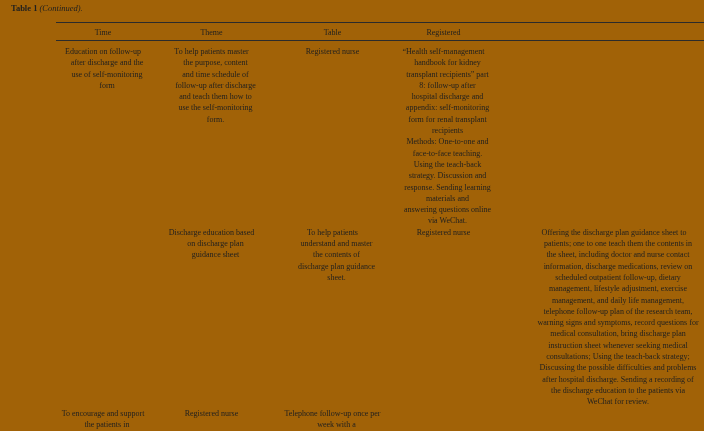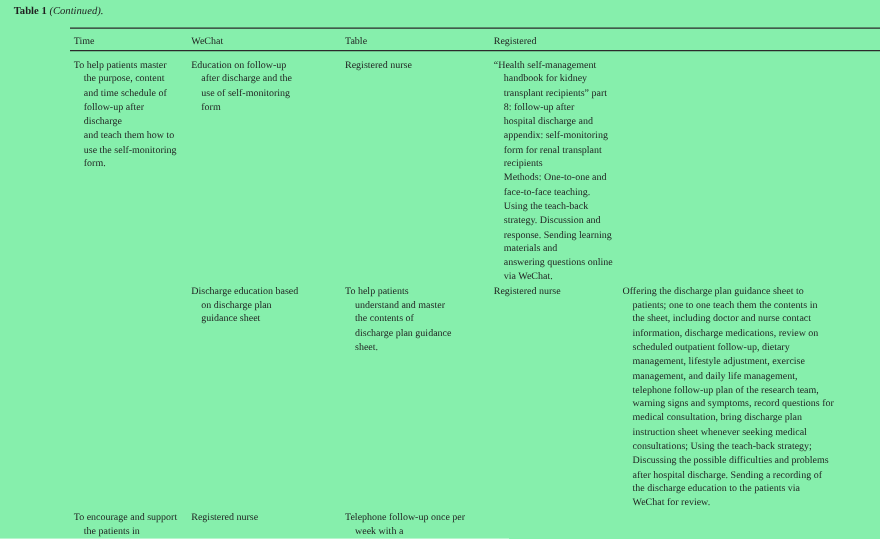--- a/index.html
+++ b/index.html
@@ -1,23 +1,24 @@
 <!DOCTYPE html>
 <html><head>
 <meta charset="utf-8">
 <style>
   html, body { margin: 0; padding: 0; background: #ffffff; }
   .page {
     position: relative;
     width: 704px;
     height: 431px;
-    background: #86efac;
+    background: #a16207;
     font-family: "Liberation Serif", "DejaVu Serif", serif;
     color: #1f1f1f;
     overflow: hidden;
+    text-align: center;
   }
   .tbl-title {
     position: absolute;
     left: 11px;
     top: 3px;
     font-size: 8.5px;
     line-height: 11px;
     white-space: nowrap;
   }
   .tbl-title .bold { font-weight: bold; }
@@ -63,30 +64,30 @@
 
   <div class="tbl-title">
     <span class="bold">Table 1</span>
     <span class="note">(Continued).</span>
   </div>
 
   <div class="tbl">
 
     <div class="grid-row hdr">
       <div class="cell">Time</div>
-      <div class="cell">WeChat</div>
+      <div class="cell">Theme</div>
       <div class="cell">Table</div>
       <div class="cell">Registered</div>
     </div>
 
     <div class="body">
 
       <div class="grid-row">
+        <div class="cell">Education on follow-up<br>after discharge and the<br>use of self-monitoring<br>form</div>
         <div class="cell">To help patients master<br>the purpose, content<br>and time schedule of<br>follow-up after discharge<br>and teach them how to<br>use the self-monitoring<br>form.</div>
-        <div class="cell">Education on follow-up<br>after discharge and the<br>use of self-monitoring<br>form</div>
         <div class="cell">Registered nurse</div>
         <div class="cell">“Health self-management handbook for kidney<br>transplant recipients” part 8: follow-up after<br>hospital discharge and appendix: self-monitoring<br>form for renal transplant recipients<br>Methods: One-to-one and face-to-face teaching.<br>Using the teach-back strategy. Discussion and<br>response. Sending learning materials and<br>answering questions online via WeChat.</div>
       </div>
 
       <div class="grid-row">
         <div class="cell"></div>
         <div class="cell">Discharge education based<br>on discharge plan<br>guidance sheet</div>
         <div class="cell">To help patients<br>understand and master<br>the contents of<br>discharge plan guidance<br>sheet.</div>
         <div class="cell">Registered nurse</div>
         <div class="cell">Offering the discharge plan guidance sheet to<br>patients; one to one teach them the contents in<br>the sheet, including doctor and nurse contact<br>information, discharge medications, review on<br>scheduled outpatient follow-up, dietary<br>management, lifestyle adjustment, exercise<br>management, and daily life management,<br>telephone follow-up plan of the research team,<br>warning signs and symptoms, record questions for<br>medical consultation, bring discharge plan<br>instruction sheet whenever seeking medical<br>consultations; Using the teach-back strategy;<br>Discussing the possible difficulties and problems<br>after hospital discharge. Sending a recording of<br>the discharge education to the patients via<br>WeChat for review.</div>

